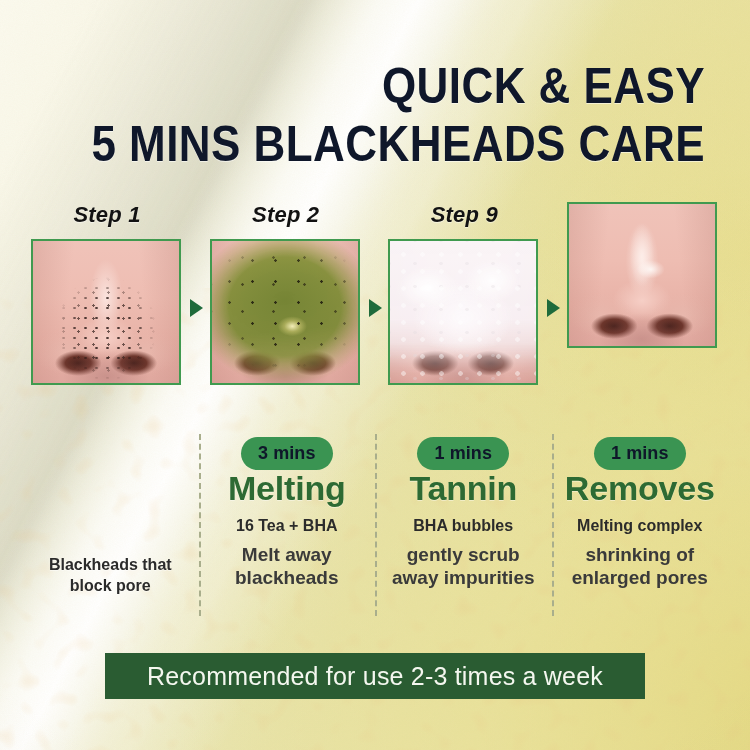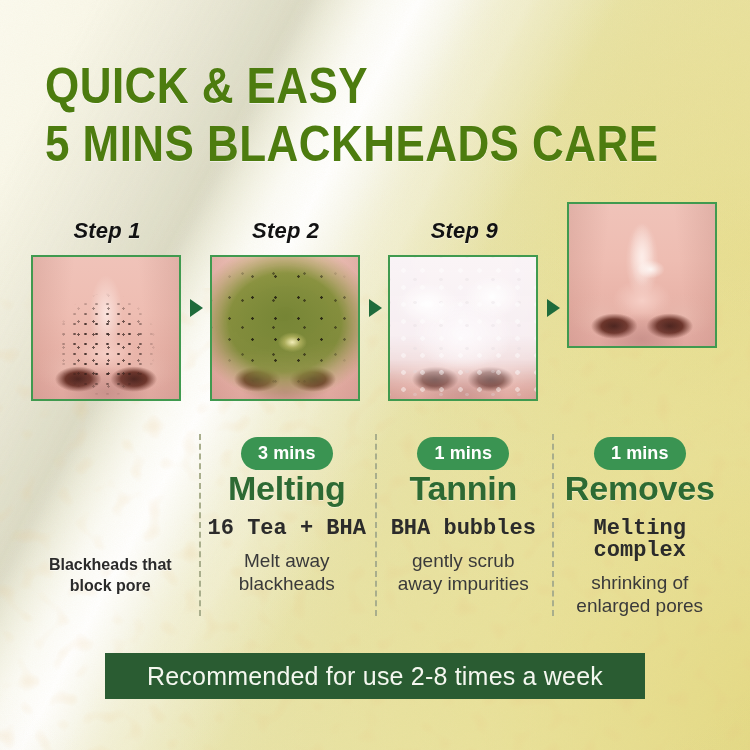--- a/index.html
+++ b/index.html
@@ -83,22 +83,22 @@
   }
   .bg-vignette {
     background: radial-gradient(120% 110% at 50% 45%, rgba(0,0,0,0) 58%, rgba(120,110,50,0.07) 100%);
   }
 
   
   .headline {
     position: absolute;
     left: 0; right: 0;
     top: 40px;
-    text-align: left;
-    color: #4d7c0f;
+    text-align: right;
+    color: #0f172a;
     font-family: "Liberation Sans Narrow", "Liberation Sans", sans-serif;
     font-weight: 700;
     letter-spacing: .5px;
     line-height: 1.03;
     text-shadow: 0 1px 0 rgba(255,255,255,.55);
   }
   .headline .l1 {
     display: block;
     font-size: 50px;
     transform: scaleX(.88);
@@ -126,21 +126,20 @@
   .step-label {
     text-align: center;
     font-family: "Liberation Sans Narrow", "Liberation Sans", sans-serif;
     font-weight: 700;
     font-style: italic;
     font-size: 22px;
     color: #121212;
     letter-spacing: .2px;
     margin-bottom: 11px;
     text-shadow: 0 1px 1px rgba(255,255,255,.5);
-    margin-top: 16px;
   }
   .photo {
     width: 150px;
     height: 146px;
     border: 2px solid #409a4f;
     box-sizing: border-box;
     overflow: hidden;
     position: relative;
     background: #eac7c1;
   }
@@ -277,51 +276,51 @@
     font-weight: 700;
     font-size: 16px;
     line-height: 1.32;
     color: #2b2b2b;
     text-shadow: 0 1px 0 rgba(255,255,255,.45);
     padding-bottom: 26px;
   }
   .pill {
     display: inline-block;
     background: #3a9452;
-    color: #ffffff;
+    color: #0f172a;
     font-family: "Liberation Sans Narrow", "Liberation Sans", sans-serif;
     font-weight: 700;
     font-size: 18px;
     line-height: 1;
     padding: 7px 17px 8px;
     border-radius: 999px;
     margin-top: 5px;
     letter-spacing: .1px;
   }
   .btitle {
     font-family: "Liberation Sans Narrow", "Liberation Sans", sans-serif;
     font-weight: 700;
     font-size: 34px;
     line-height: 1;
     color: #2d6a33;
     margin-top: 1px;
     letter-spacing: -.2px;
     text-shadow: 0 1px 0 rgba(255,255,255,.4);
   }
   .bsub {
-    font-family: Liberation Mono, monospace;
-    font-weight: 700;
-    font-size: 22px;
+    font-family: Liberation Sans, sans-serif;
+    font-weight: 700;
+    font-size: 16px;
     line-height: 1;
     color: #2b2b2b;
     margin-top: 13px;
   }
   .bdesc {
     font-family: "Liberation Sans Narrow", "Liberation Sans", sans-serif;
-    font-weight: 400;
+    font-weight: 700;
     font-size: 19px;
     line-height: 1.22;
     color: #3a3a3a;
     margin-top: 9px;
   }
 
   
   .banner {
     position: absolute;
     left: 105px;
@@ -449,16 +448,16 @@
     <div class="bcol">
       <div class="pill">1 mins</div>
       <div class="btitle">Removes</div>
       <div class="bsub">Melting complex</div>
       <div class="bdesc">shrinking of<br>enlarged pores</div>
     </div>
 
   </div>
 
   <div class="banner">
-    <span>Recommended for use 2-8 times a week</span>
+    <span>Recommended for use 2-3 times a week</span>
   </div>
 
 </div>
 
 </body></html>

